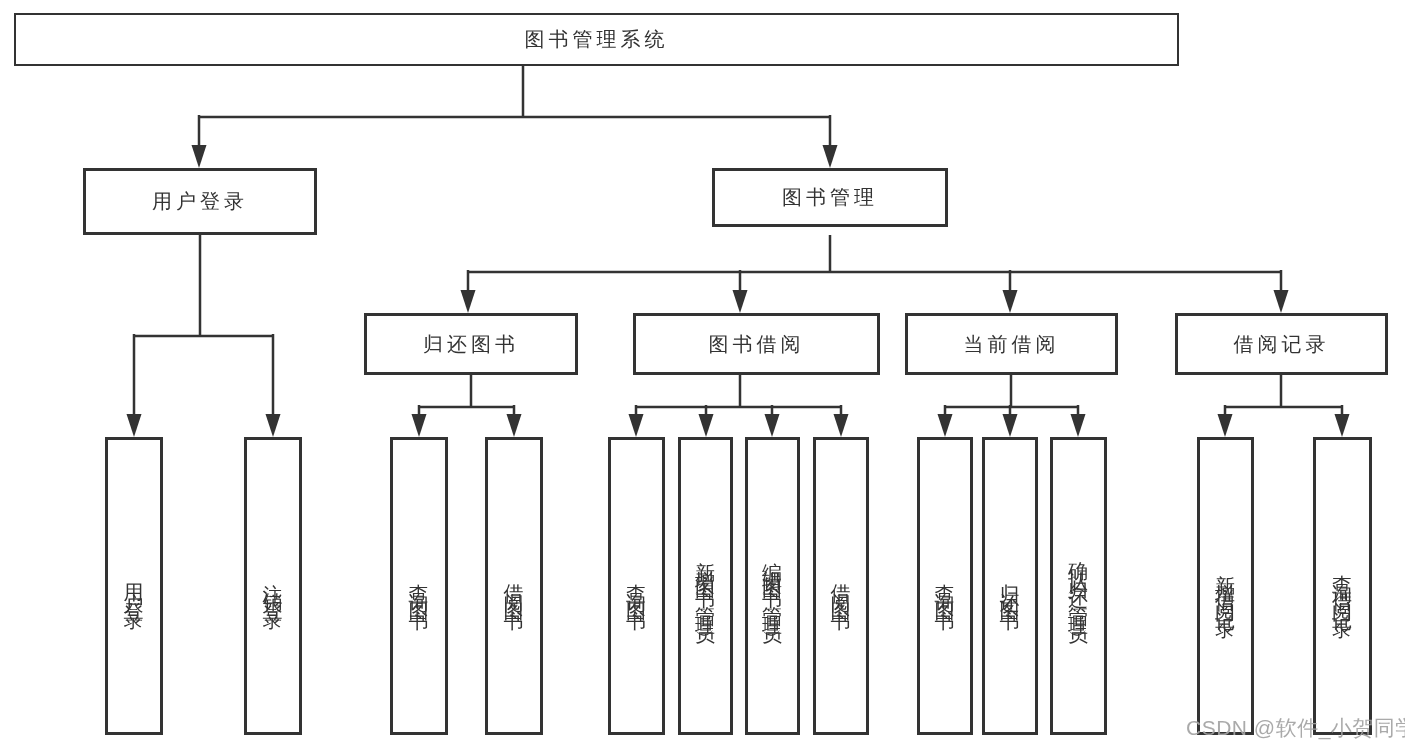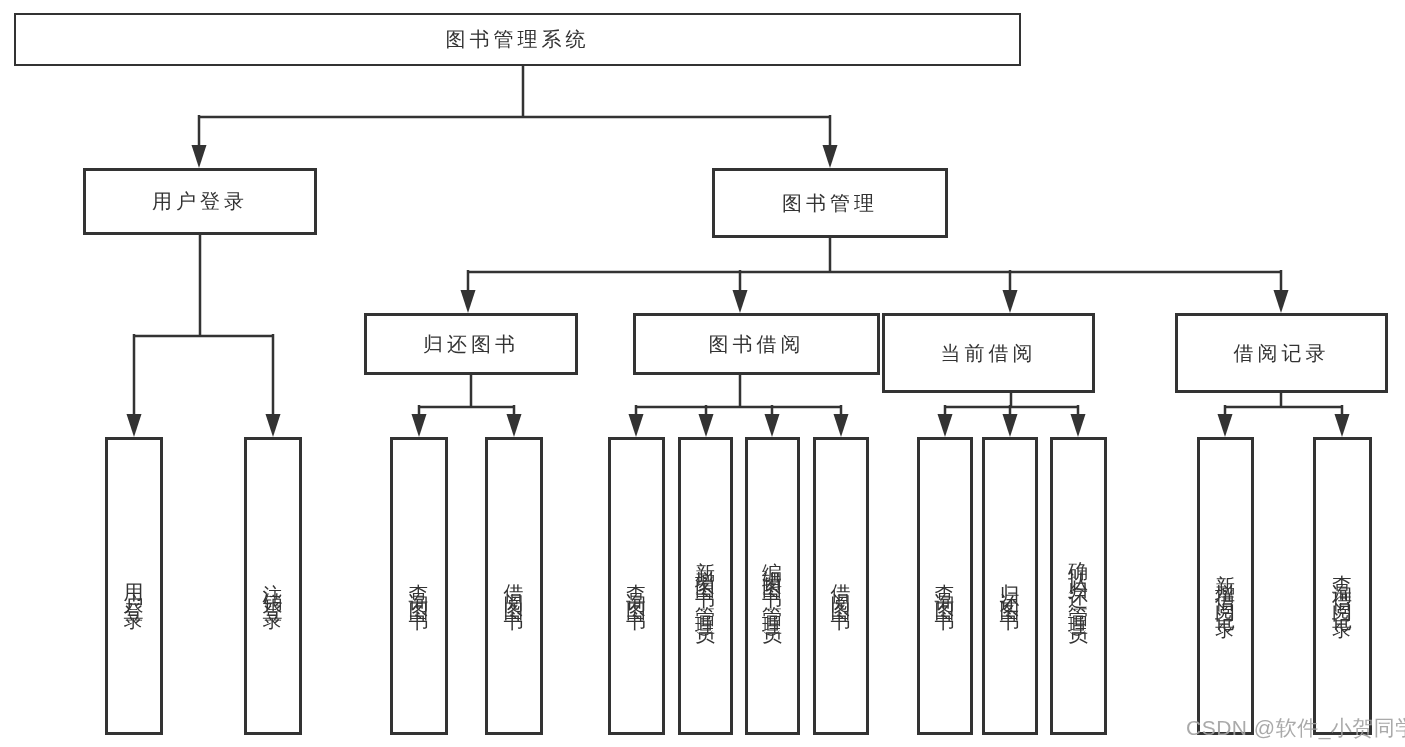--- a/index.html
+++ b/index.html
@@ -55,41 +55,41 @@
     <polygon points="772,437 764.5,414 779.5,414"></polygon>
     <polygon points="841,437 833.5,414 848.5,414"></polygon>
     <polygon points="945,437 937.5,414 952.5,414"></polygon>
     <polygon points="1010,437 1002.5,414 1017.5,414"></polygon>
     <polygon points="1078,437 1070.5,414 1085.5,414"></polygon>
     <polygon points="1225,437 1217.5,414 1232.5,414"></polygon>
     <polygon points="1342,437 1334.5,414 1349.5,414"></polygon>
   </g>
 </svg>
 
-<div class="box root" style="left:14px;top:13px;width:1007px;height:53px">
+<div class="box root" style="left:14px;top:13px;width:1165px;height:53px">
   <span class="hlabel">图书管理系统</span>
 </div>
 
 <div class="box" style="left:83px;top:168px;width:234px;height:67px">
   <span class="hlabel">用户登录</span>
 </div>
-<div class="box" style="left:712px;top:168px;width:236px;height:70px">
+<div class="box" style="left:712px;top:168px;width:236px;height:59px">
   <span class="hlabel">图书管理</span>
 </div>
 
 <div class="box" style="left:364px;top:313px;width:214px;height:62px">
   <span class="hlabel">归还图书</span>
 </div>
 <div class="box" style="left:633px;top:313px;width:247px;height:62px">
   <span class="hlabel">图书借阅</span>
 </div>
-<div class="box" style="left:882px;top:313px;width:213px;height:80px">
+<div class="box" style="left:905px;top:313px;width:213px;height:62px">
   <span class="hlabel">当前借阅</span>
 </div>
-<div class="box" style="left:1175px;top:313px;width:213px;height:80px">
+<div class="box" style="left:1175px;top:313px;width:213px;height:62px">
   <span class="hlabel">借阅记录</span>
 </div>
 
 <div class="box" style="left:105px;top:437px;width:58px;height:298px">
   <span class="vlabel">用户登录</span>
 </div>
 <div class="box" style="left:244px;top:437px;width:58px;height:298px">
   <span class="vlabel">注销登录</span>
 </div>
 

